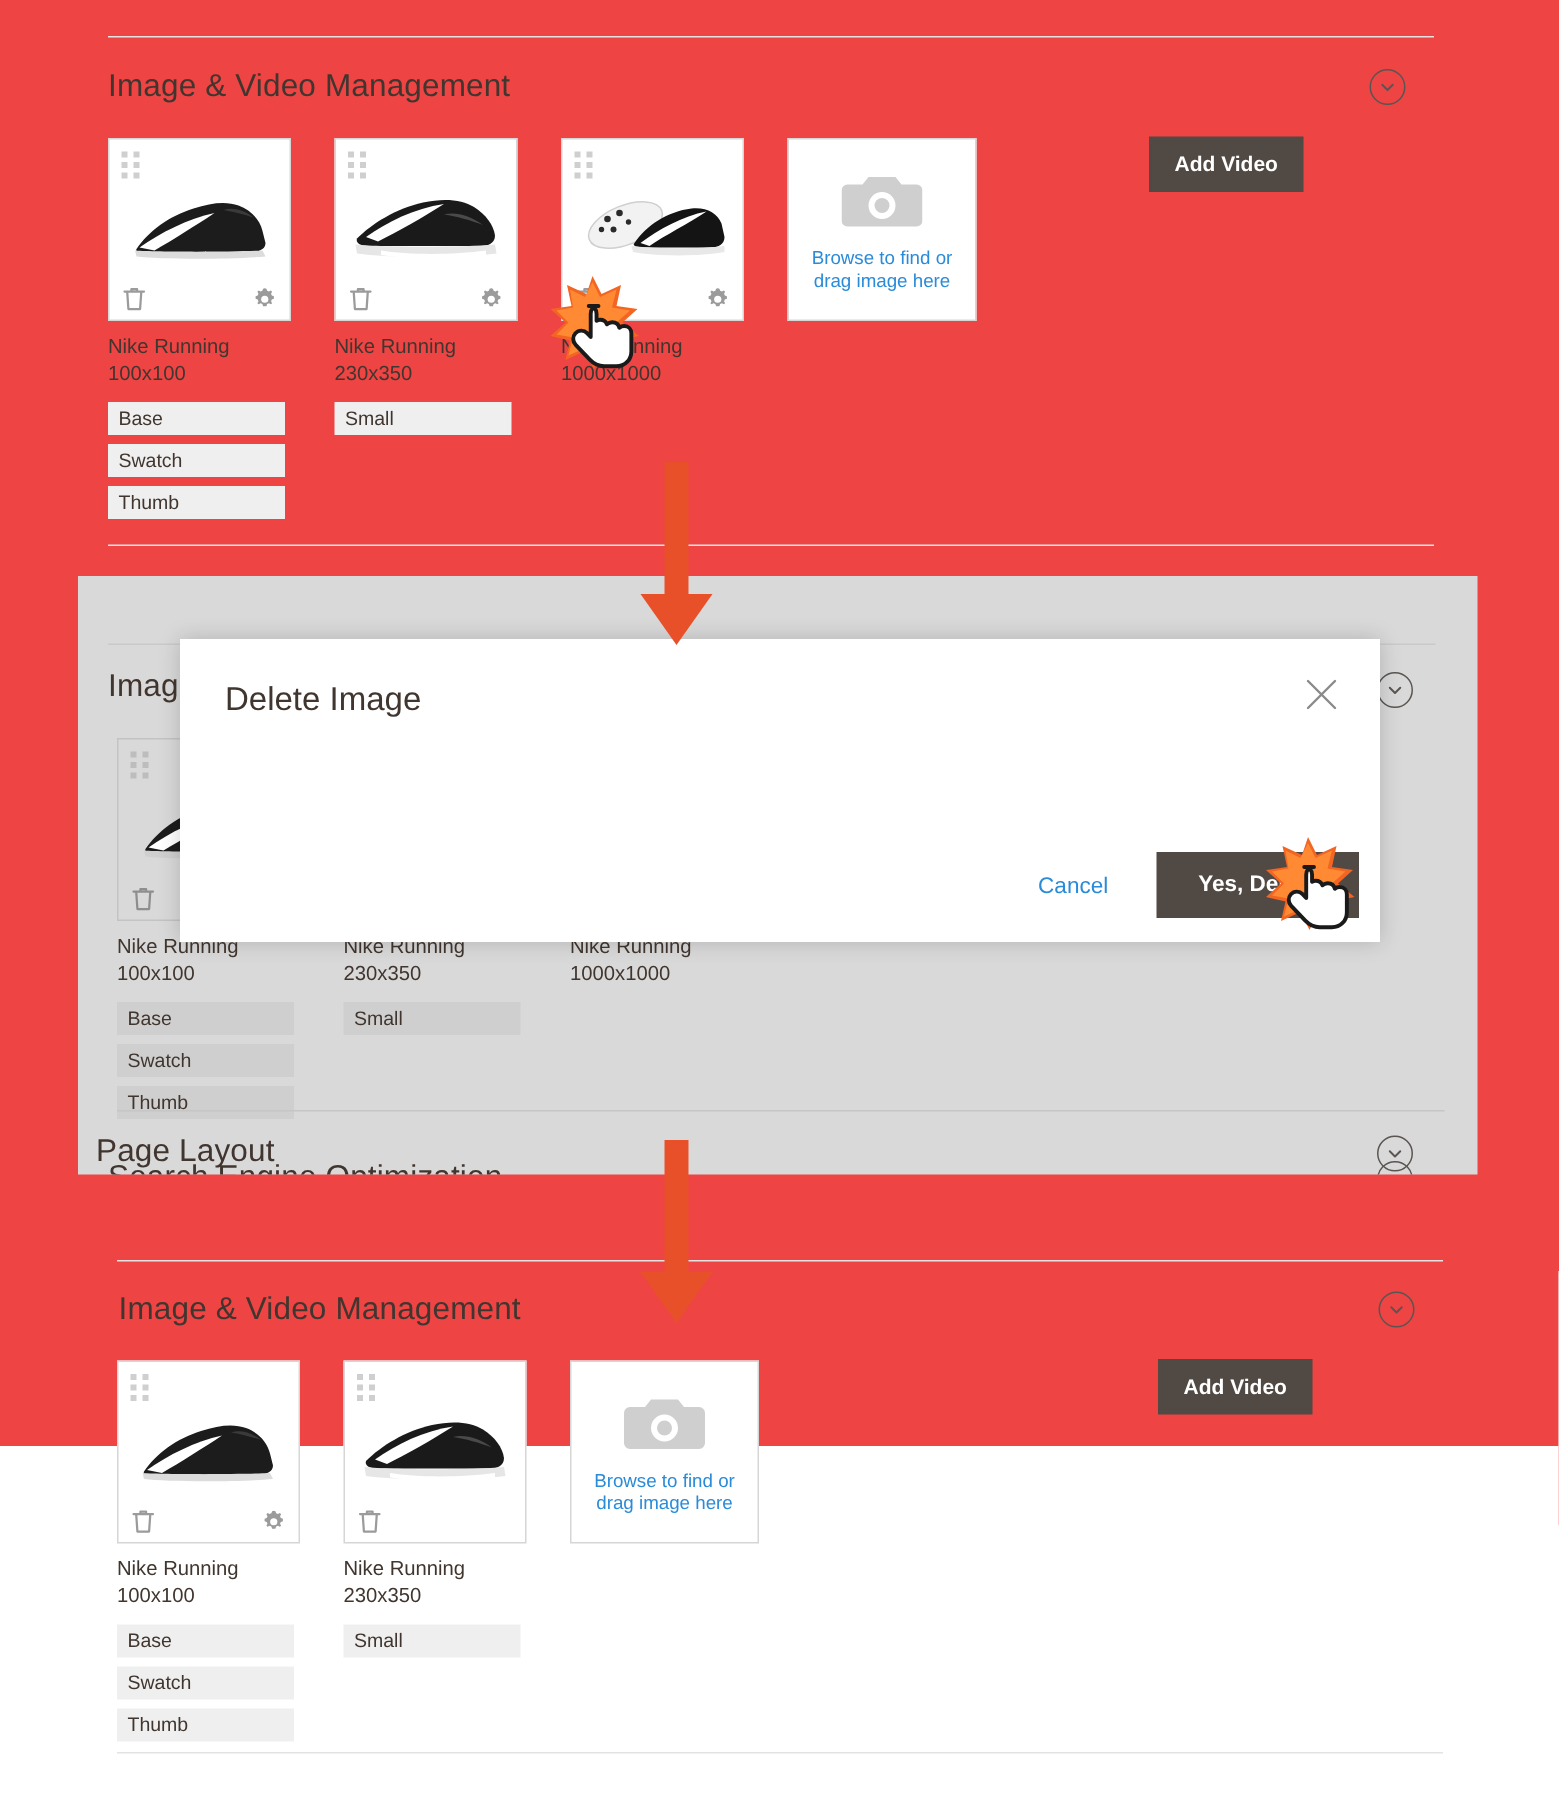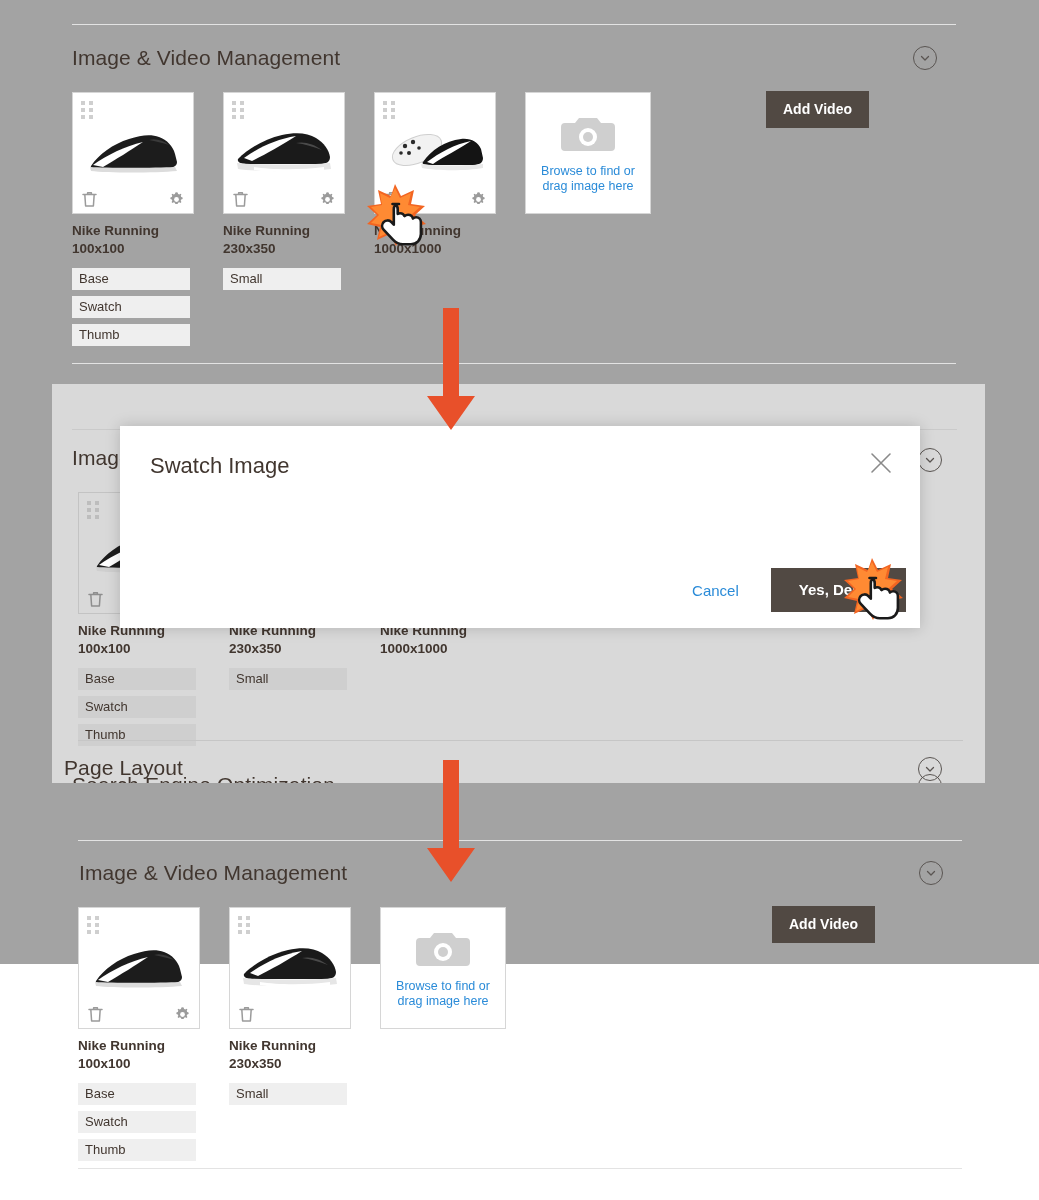--- a/index.html
+++ b/index.html
@@ -4,21 +4,21 @@
 <style>
   * { box-sizing: border-box; }
   html, body {
     margin: 0; padding: 0;
     width: 1039px; height: 1200px;
     background: #ffffff;
     font-family: "Liberation Sans", sans-serif;
     color: #333333;
     overflow: hidden;
   }
-  .page { position: relative; width: 1039px; height: 964px; background:#a3a3a3; }
+  .page { position: relative; width: 1039px; height: 964px; background:#ef4444; }
 
   
   .section { position: absolute; }
   .hr { height: 1px; background: #e3e3e3; width: 100%; }
   .sec-title {
     font-size: 21px;
     font-weight: 400;
     color: #41362f;
     letter-spacing: .1px;
     white-space: nowrap;
@@ -62,21 +62,20 @@
   }
   .icon-btn { width: 16px; height: 16px; display:block; }
   .icon-btn svg { display:block; }
 
   .thumb-label {
     margin-top: 8px;
     font-size: 13.5px;
     line-height: 18px;
     color: #41362f;
     white-space: nowrap;
-    font-weight: bold;
   }
   .role-tags { margin-top: 10px; display: flex; flex-wrap: wrap; gap: 6px 7px; width: 118px; flex-direction: column; }
   .role-tag {
     background: #efefef;
     color: #41362f;
     font-size: 13px;
     padding: 3px 7px 4px;
     line-height: 15px;
     white-space: nowrap;
   }
@@ -429,21 +428,21 @@
 
     <div class="sec-title" style="position:absolute; left:12px; top:372px;text-align:center;">Page Layout</div>
     <div class="chevron-btn" style="position:absolute; left:866px; top:373px;">
       <svg width="12" height="12" viewBox="0 0 12 12">
         <path d="M2.5 4.5 L6 8 L9.5 4.5" fill="none" stroke="#5a5552" stroke-width="1.3" stroke-linecap="round" stroke-linejoin="round"></path>
       </svg>
     </div>
   </div>
 
   <div class="modal" style="left:120px; top:426px; width:800px; height:202px;">
-    <div class="modal-title" style="position:absolute; left:30px; top:27px;">Swatch Image</div>
+    <div class="modal-title" style="position:absolute; left:30px; top:27px;">Delete Image</div>
     <span class="modal-close">
       <svg width="26" height="26" viewBox="0 0 26 26">
         <path d="M4 4 L22 22 M22 4 L4 22" stroke="#8a8a8a" stroke-width="1.6" fill="none" stroke-linecap="round"></path>
       </svg>
     </span>
     <div class="modal-footer" style="right:14px; bottom:16px;">
       <span class="link-cancel">Cancel</span>
       <button class="btn-delete">Yes, Delete</button>
     </div>
   </div>

